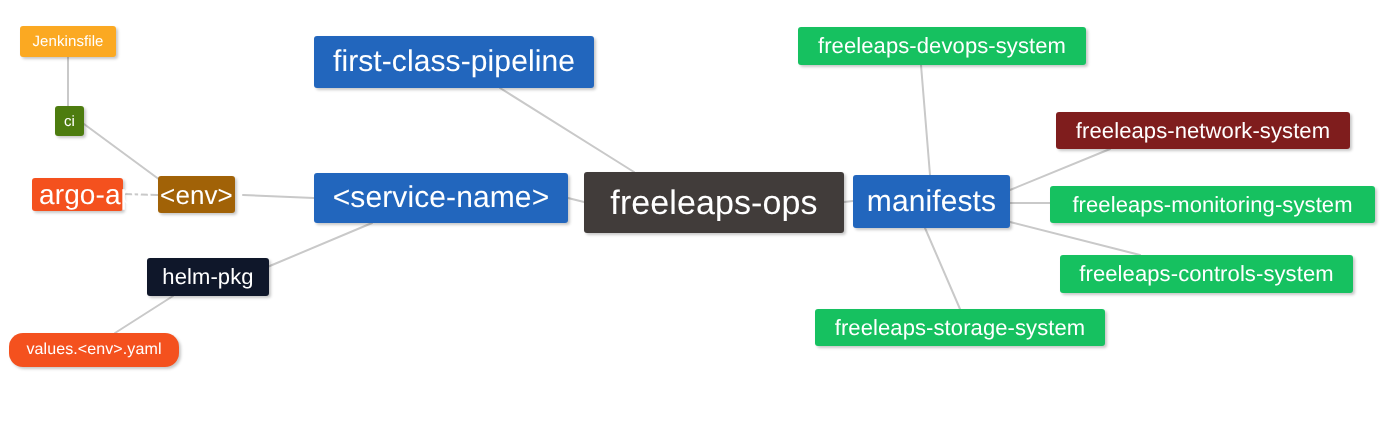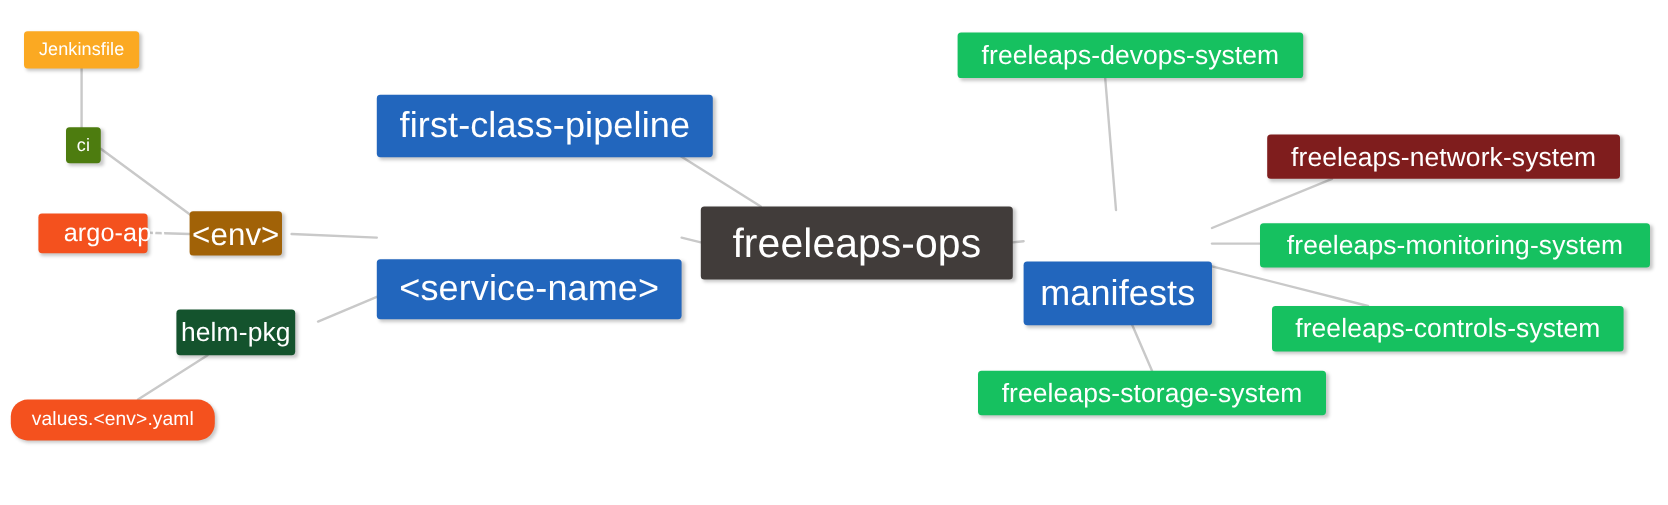--- a/index.html
+++ b/index.html
@@ -41,24 +41,24 @@
     letter-spacing: 0.1px;
     box-shadow: 2px 2px 3px rgba(0,0,0,0.22);
     text-rendering: geometricPrecision;
   }
   .node-label {
     display: block;
     pointer-events: none;
   }
   
   .tier-root   { font-size: 34px; }
-  .tier-main   { font-size: 30px; margin-top: 43px; }
+  .tier-main   { font-size: 30px; }
   .tier-branch { font-size: 26px; }
   .tier-leaf   { font-size: 22px; }
-  .tier-small  { font-size: 21px; padding-left: 36px; }
+  .tier-small  { font-size: 28px; padding-left: 36px; }
   .tier-tiny   { font-size: 16px; }
   .tier-micro  { font-size: 15px; }
 </style>
 </head>
 <body>
 
 <div id="mindmap-canvas">
   <svg id="edge-layer" viewBox="0 0 1390 421" xmlns="http://www.w3.org/2000/svg">
       <line x1="584" y1="202" x2="568" y2="198" stroke="#c9c9c9" stroke-width="2" stroke-linecap="round"></line>
       <line x1="844" y1="202" x2="853" y2="201" stroke="#c9c9c9" stroke-width="2" stroke-linecap="round"></line>
@@ -84,21 +84,21 @@
       </div>
       <div class="node tier-main" style="left: 853px; top: 175px; width: 157px; height: 53px; background: rgb(34, 102, 189);">
         <span class="node-label">manifests</span>
       </div>
       <div class="node tier-main" style="left: 314px; top: 36px; width: 280px; height: 52px; background: rgb(34, 102, 189);">
         <span class="node-label">first-class-pipeline</span>
       </div>
       <div class="node tier-branch" style="left: 158px; top: 176px; width: 77px; height: 37px; background: #a16207; justify-content: center;">
         <span class="node-label">&lt;env&gt;</span>
       </div>
-      <div class="node tier-leaf" style="left: 147px; top: 258px; width: 99px; height: 38px; background: #14532d;">
+      <div class="node tier-leaf" style="left: 147px; top: 258px; width: 122px; height: 38px; background: #0f172a;">
         <span class="node-label">helm-pkg</span>
       </div>
       <div class="node tier-small" style="left: 32px; top: 178px; width: 91px; height: 33px; background: rgb(244, 81, 30);">
         <span class="node-label">argo-app</span>
       </div>
       <div class="node tier-tiny" style="left: 9px; top: 333px; width: 170px; height: 34px; background: rgb(244, 81, 30); border-radius: 14px;">
         <span class="node-label">values.&lt;env&gt;.yaml</span>
       </div>
       <div class="node tier-micro" style="left: 55px; top: 106px; width: 29px; height: 30px; background: #4d7c0f;">
         <span class="node-label">ci</span>

